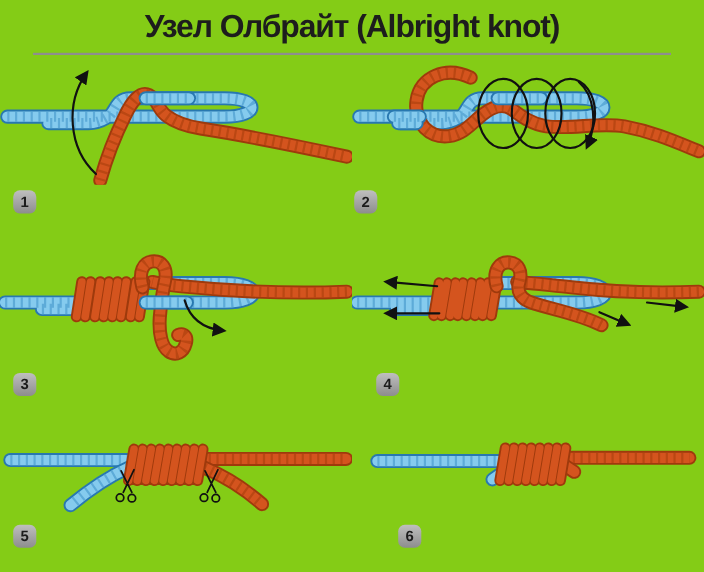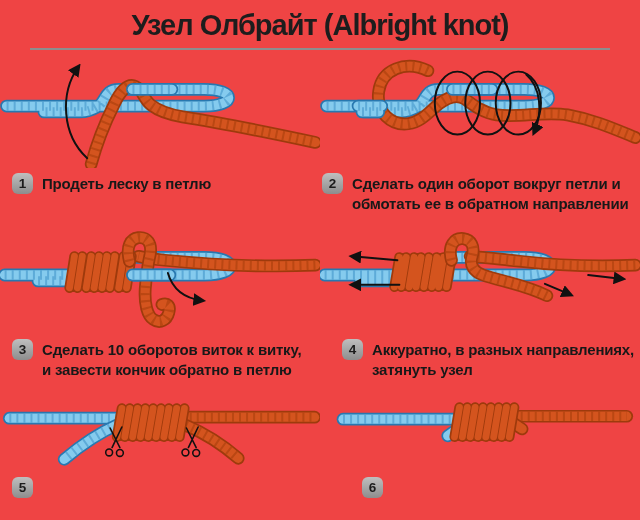--- a/index.html
+++ b/index.html
@@ -1,16 +1,16 @@
 <!DOCTYPE html>
 <html><head>
 <meta charset="utf-8">
 <style>
   html,body{margin:0;padding:0;background:#fff;}
-  #page{width:640px;height:520px;overflow:hidden;background:#ef4444;
+  #page{width:640px;height:520px;overflow:hidden;background:#84cc16;
         font-family:"Liberation Sans","DejaVu Sans",sans-serif;color:#1b1b1b;}
   
   #title{margin-top:10px;text-align:center;font-size:29px;font-weight:bold;
          letter-spacing:-1px;color:#1d1d1d;line-height:1.1;}
   #rule{border:none;border-top:2px solid #8e8e8e;margin:6px 30px 0 30px;}
   
   .steps{display:grid;grid-template-columns:320px 320px;}
   .panel{display:flex;flex-direction:column;}
   .fig{display:block;width:320px;height:118px;}
   .fig.short{height:90px;}
@@ -94,21 +94,20 @@
         </g>
         <g>
           <use href="#dbx12" class="o b1"></use>
             <use href="#dbx12" class="o b2"></use>
             <use href="#dbx12" class="o b3"></use>
         </g>
         <path class="ar" d="M86 110 C60 86 58 44 77 17" marker-end="url(#ah)"></path>
       </svg>
       <div class="cap c1">
         <div class="badge">1</div>
-        <div class="txt">Продеть леску в петлю</div>
       </div>
     </div>
 
     <div class="panel">
       <svg class="fig" viewBox="0 0 320 120">
         <g>
           <use href="#db12" class="o b1"></use>
             <use href="#db12" class="o b2"></use>
             <use href="#db12" class="o b3"></use>
         </g>
@@ -127,22 +126,20 @@
         </g>
         <g>
           <ellipse class="ar" cx="137" cy="54" rx="23" ry="32"></ellipse>
           <ellipse class="ar" cx="168" cy="54" rx="23" ry="32"></ellipse>
           <ellipse class="ar" cx="199" cy="54" rx="23" ry="32"></ellipse>
           <path class="ar" d="M207 25 C222 38 224 64 215 84" marker-end="url(#ah)"></path>
         </g>
       </svg>
       <div class="cap c2">
         <div class="badge">2</div>
-        <div class="txt">Сделать один оборот вокруг петли и
-обмотать ее в обратном направлении</div>
       </div>
     </div>
 
     <div class="panel">
       <svg class="fig" viewBox="0 0 320 120">
         <g>
           <use href="#db3" class="o b1"></use>
             <use href="#db3" class="o b2"></use>
             <use href="#db3" class="o b3"></use>
         </g>
@@ -162,22 +159,20 @@
         </g>
         <g>
           <use href="#dbx3" class="o b1"></use>
             <use href="#dbx3" class="o b2"></use>
             <use href="#dbx3" class="o b3"></use>
         </g>
         <path class="ar" d="M168 58 C173 75 186 84 203 86" marker-end="url(#ah)"></path>
       </svg>
       <div class="cap c3">
         <div class="badge">3</div>
-        <div class="txt">Сделать 10 оборотов виток к витку,
-и завести кончик обратно в петлю</div>
       </div>
     </div>
 
     <div class="panel">
       <svg class="fig" viewBox="0 0 320 120">
         <g>
           <use href="#db4" class="o b1"></use>
             <use href="#db4" class="o b2"></use>
             <use href="#db4" class="o b3"></use>
         </g>
@@ -197,22 +192,20 @@
         </g>
         <g>
           <path class="ar" d="M76 45 L30 41" marker-end="url(#ah)"></path>
           <path class="ar" d="M78 70 L30 70" marker-end="url(#ah)"></path>
           <path class="ar" d="M270 60 L305 64" marker-end="url(#ah)"></path>
           <path class="ar" d="M226 69 L252 80" marker-end="url(#ah)"></path>
         </g>
       </svg>
       <div class="cap c4">
         <div class="badge">4</div>
-        <div class="txt">Аккуратно, в разных направлениях,
-затянуть узел</div>
       </div>
     </div>
 
     <div class="panel">
       <svg class="fig short" viewBox="0 0 320 92">
         <g>
           <use href="#db5" class="o b1"></use>
             <use href="#db5" class="o b2"></use>
             <use href="#db5" class="o b3"></use>
           <use href="#db5t" class="o b1"></use>

